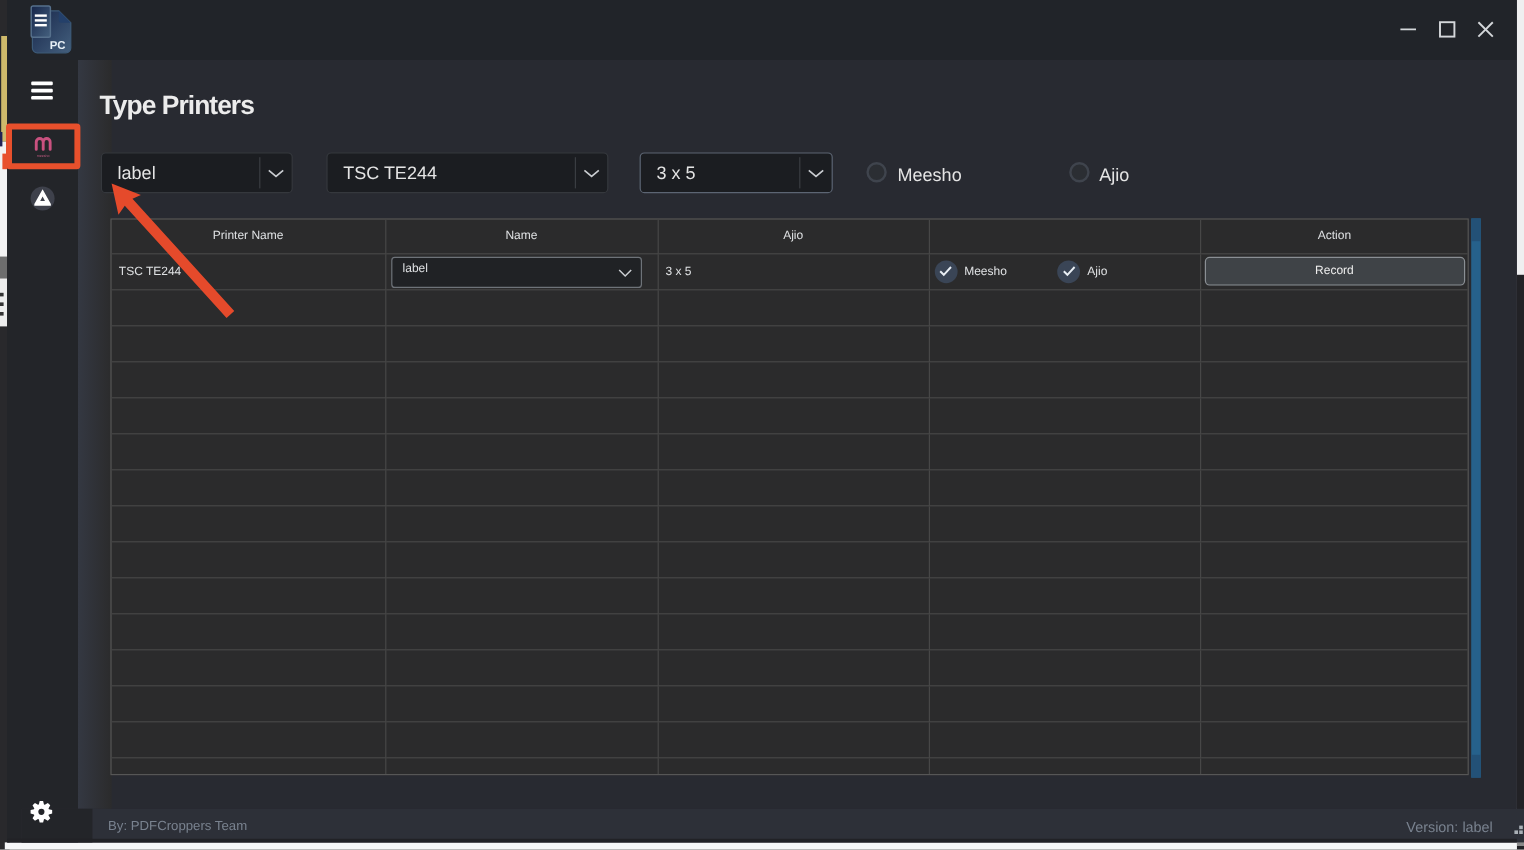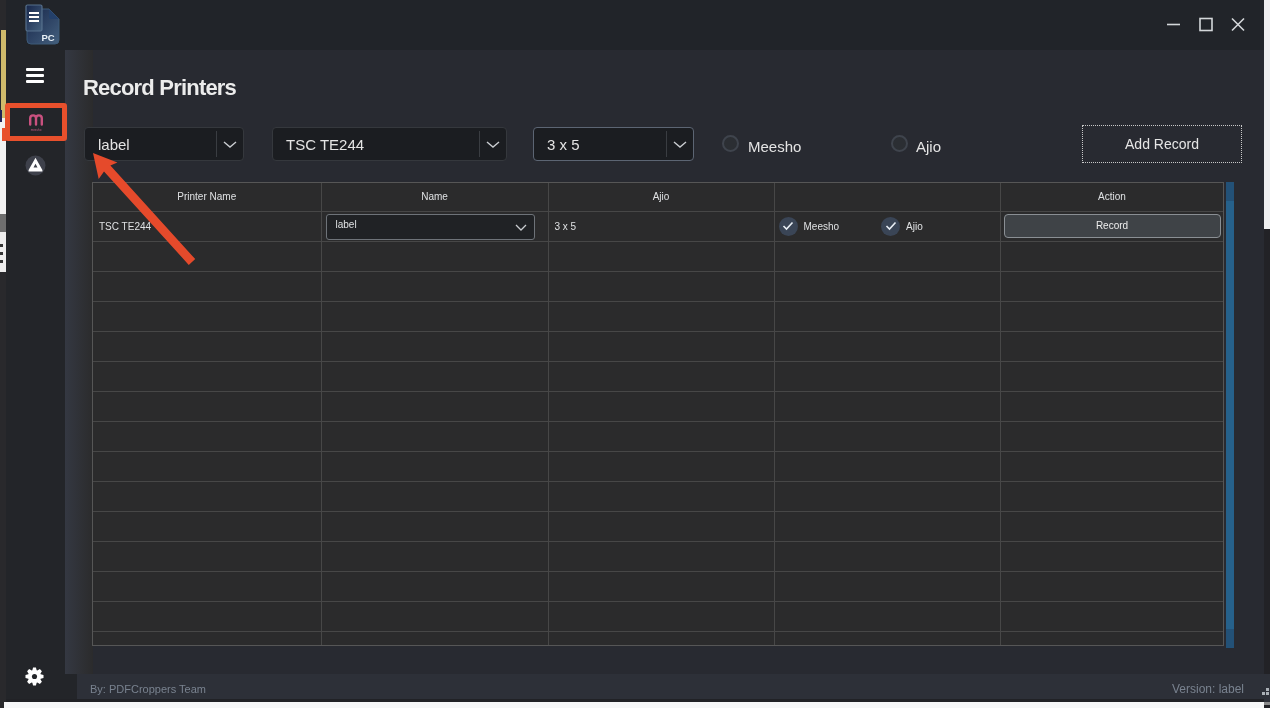--- a/index.html
+++ b/index.html
@@ -69,21 +69,21 @@
 
     <svg class="abs" style="left:19px;top:617px;z-index:5;" width="19" height="19" viewBox="0 0 20 20">
       <path d="M19.48 8.50 L19.48 11.50 L16.51 12.28 L16.22 12.99 L17.77 15.64 L15.64 17.77 L12.99 16.22 L12.28 16.51 L11.50 19.48 L8.50 19.48 L7.72 16.51 L7.01 16.22 L4.36 17.77 L2.23 15.64 L3.78 12.99 L3.49 12.28 L0.52 11.50 L0.52 8.50 L3.49 7.72 L3.78 7.01 L2.23 4.36 L4.36 2.23 L7.01 3.78 L7.72 3.49 L8.50 0.52 L11.50 0.52 L12.28 3.49 L12.99 3.78 L15.64 2.23 L17.77 4.36 L16.22 7.01 L16.51 7.72 Z" fill="#fff"></path>
       <circle cx="10" cy="10" r="2.7" fill="#232529"></circle>
     </svg>
   </div>
 
   <div class="abs" style="left:59px;top:50px;width:1199px;height:624px;background:#282a31;">
     <div class="abs" style="left:0;top:0;width:28px;height:624px;background:linear-gradient(90deg,#343842,#2b2b2c);"></div>
 
-    <h1 class="abs" style="left:18px;top:25px;font-size:22px;color:#ececec;letter-spacing:-0.8px;">Record Printers</h1>
+    <h1 class="abs" style="left:18px;top:25px;font-size:22px;color:#ececec;letter-spacing:-0.8px;">Type Printers</h1>
 
     <div class="abs" style="left:19px;top:77px;width:160px;height:34px;background:#1b1d21;border:1px solid #35383d;border-radius:4px;color:#e4e4e4;font-size:15px;">
       <span style="position:absolute;left:13px;top:8px;">label</span>
       <div style="position:absolute;right:26px;top:3px;bottom:3px;width:1px;background:#3a3d42;"></div>
       <svg style="position:absolute;right:5px;top:11px;" width="16" height="12" viewBox="0 0 16 12">
           <path d="M2 3 l6 5 l6 -5" fill="none" stroke="#c9ccd0" stroke-width="1.4"></path>
         </svg>
     </div>
     <div class="abs" style="left:207px;top:77px;width:235px;height:34px;background:#1b1d21;border:1px solid #35383d;border-radius:4px;color:#e4e4e4;font-size:15px;">
       <span style="position:absolute;left:13px;top:8px;">TSC TE244</span>
@@ -98,21 +98,20 @@
       <svg style="position:absolute;right:5px;top:11px;" width="16" height="12" viewBox="0 0 16 12">
           <path d="M2 3 l6 5 l6 -5" fill="none" stroke="#c9ccd0" stroke-width="1.4"></path>
         </svg>
     </div>
 
     <div class="abs" style="left:657px;top:85px;width:17px;height:17px;border-radius:50%;background:#2b2e33;border:2px solid #3f444d;"></div>
     <span class="abs" style="left:683px;top:88px;color:#e4e4e4;font-size:15px;">Meesho</span>
     <div class="abs" style="left:826px;top:85px;width:17px;height:17px;border-radius:50%;background:#2b2e33;border:2px solid #3f444d;"></div>
     <span class="abs" style="left:851px;top:88px;color:#e4e4e4;font-size:15px;">Ajio</span>
 
-    <div class="abs" style="left:1017px;top:75px;width:160px;height:38px;background:#282a31;border:1px dotted #c8c8c8;color:#e6e6e6;font-size:14px;text-align:center;line-height:36px;">Add Record</div>
 
     <div class="abs" id="tbl" style="left:27px;top:132px;width:1132px;height:464px;border:1px solid #565656;background:#2b2b2c;overflow:hidden;">
         <table style="border-collapse:collapse;width:1131px;table-layout:fixed;font-size:10px;color:#dfe1e3;">
           <tbody>
             <tr style="height:28px;">
               <td style="width:228px;text-align:center;border-right:1px solid #474747;border-bottom:1px solid #474747;">Printer Name</td>
               <td style="width:227px;text-align:center;border-right:1px solid #474747;border-bottom:1px solid #474747;">Name</td>
               <td style="width:226px;text-align:center;border-right:1px solid #474747;border-bottom:1px solid #474747;">Ajio</td>
               <td style="width:226px;text-align:center;border-right:1px solid #474747;border-bottom:1px solid #474747;"></td>
               <td style="width:224px;text-align:center;border-right:1px solid #474747;border-bottom:1px solid #474747;margin-left:44px;">Action</td>

